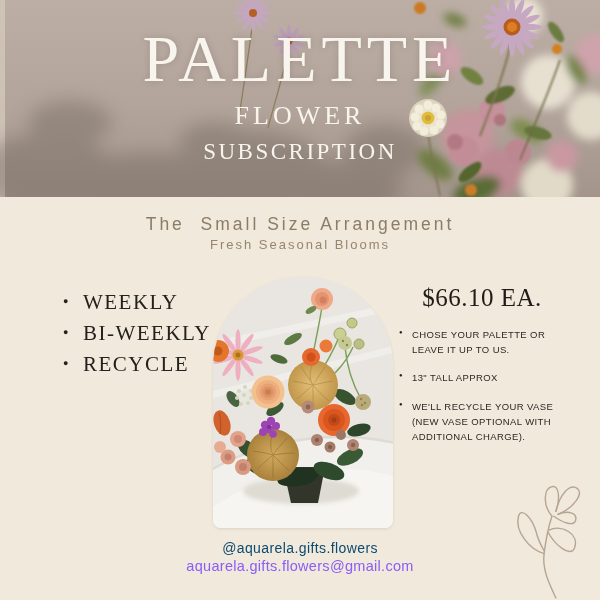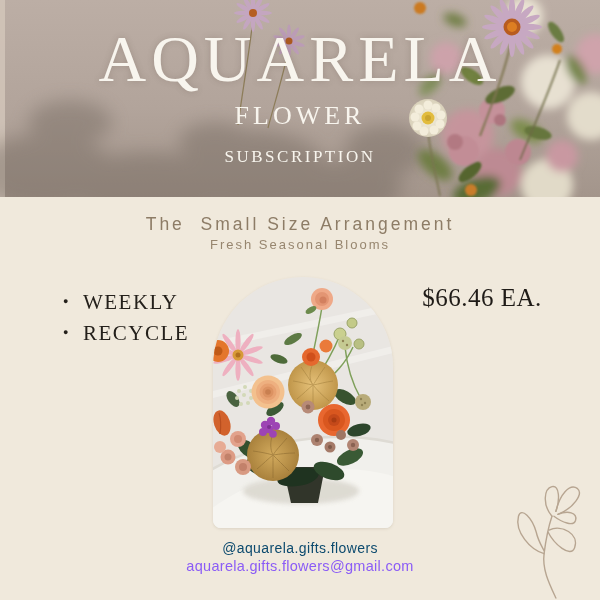--- a/index.html
+++ b/index.html
@@ -16,22 +16,22 @@
     position:absolute;top:26px;width:100%;
     font-family:"Liberation Serif",serif;font-weight:400;
     font-size:66px;letter-spacing:5px;line-height:1;
     text-shadow:0 0 6px rgba(90,75,65,.25);
   }
   .hero-sub1{
     position:absolute;top:101px;width:100%;
     font-family:"Liberation Serif",serif;font-size:26px;letter-spacing:4px;
   }
   .hero-sub2{
-    position:absolute;top:147px;width:100%;
-    font-family:"Liberation Serif",serif;font-size:17px;letter-spacing:2.5px;
+    position:absolute;top:139px;width:100%;
+    font-family:"Liberation Serif",serif;font-size:23px;letter-spacing:2.5px;
   }
   
   .sec-heading{
     position:absolute;top:214px;left:0;width:600px;text-align:center;
     color:#8d7c66;font-size:17.5px;letter-spacing:3px;white-space:pre-wrap;
   }
   .sec-subheading{
     position:absolute;top:237px;left:0;width:600px;text-align:center;
     color:#97866f;font-size:13px;letter-spacing:2px;
   }
@@ -224,31 +224,32 @@
         <use href="#bp" transform="rotate(144 289 41)"></use>
           <use href="#bp" transform="rotate(180 289 41)"></use>
         <use href="#bp" transform="rotate(216 289 41)"></use>
           <use href="#bp" transform="rotate(252 289 41)"></use>
         <use href="#bp" transform="rotate(288 289 41)"></use>
           <use href="#bp" transform="rotate(324 289 41)"></use>
         <circle cx="289" cy="41" r="3.5" fill="#ad5a20"></circle>
       </g>
     </svg>
     <div class="hero-text">
-      <div class="hero-title">AQUARELA</div>
+      <div class="hero-title">PALETTE</div>
       <div class="hero-sub1">FLOWER</div>
       <div class="hero-sub2">SUBSCRIPTION</div>
     </div>
   </div>
 
   <div class="sec-heading">The  Small Size Arrangement</div>
   <div class="sec-subheading">Fresh Seasonal Blooms</div>
 
   <ul class="freq-list">
     <li>WEEKLY</li>
+    <li>BI-WEEKLY</li>
     <li>RECYCLE</li>
   </ul>
 
   <div class="arch">
     <svg viewBox="0 0 180 251" preserveAspectRatio="none">
       <defs>
         <radialGradient id="mumA">
             <stop offset="0" stop-color="#e6c27a"></stop>
             <stop offset="1" stop-color="#c0964a"></stop>
           </radialGradient>
@@ -409,21 +410,26 @@
         <circle cx="15" cy="180" r="3.5" fill="#c2816a"></circle>
       <circle cx="30" cy="190" r="8" fill="#d89a82"></circle>
         <circle cx="30" cy="190" r="4" fill="#c2816a"></circle>
       <circle cx="7" cy="170" r="6" fill="#e7ab94"></circle>
 
       <ellipse cx="9" cy="146" rx="8" ry="13" fill="#d2622c" transform="rotate(-18 9 146)"></ellipse>
       <path d="M6,136 C8,142 8,150 7,157" stroke="#b84e1f" stroke-width="1.2" fill="none"></path>
     </svg>
   </div>
 
-  <div class="price">$66.46 EA.</div>
+  <div class="price">$66.10 EA.</div>
+  <ul class="detail-list">
+    <li>CHOSE YOUR PALETTE OR LEAVE IT UP TO US.</li>
+    <li>13" TALL APPROX</li>
+    <li>WE'LL RECYCLE YOUR VASE (NEW VASE OPTIONAL WITH ADDITIONAL CHARGE).</li>
+  </ul>
 
   <div class="contact-ig">@aquarela.gifts.flowers</div>
   <div class="contact-email">aquarela.gifts.flowers@gmail.com</div>
 
   <div class="line-flower">
     <svg viewBox="0 0 110 135">
       <g stroke="#b7a591" stroke-width="1.4" fill="none" stroke-linecap="round">
         <path d="M62,133 C55,118 48,104 50,88 C52,72 54,62 58,50"></path>
         <path d="M50,88 C36,84 20,66 24,50 C27,40 38,52 42,66 C44,75 48,81 50,85"></path>
         <path d="M58,50 C48,38 50,22 58,20 C66,18 66,34 62,45"></path>

